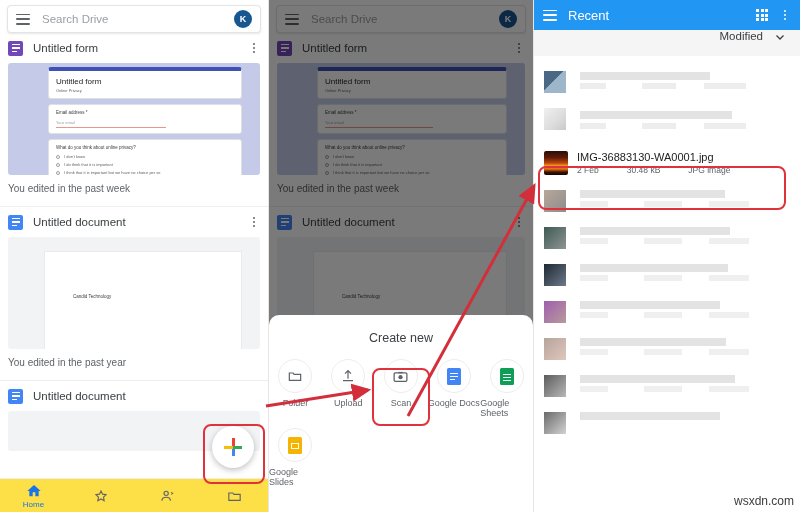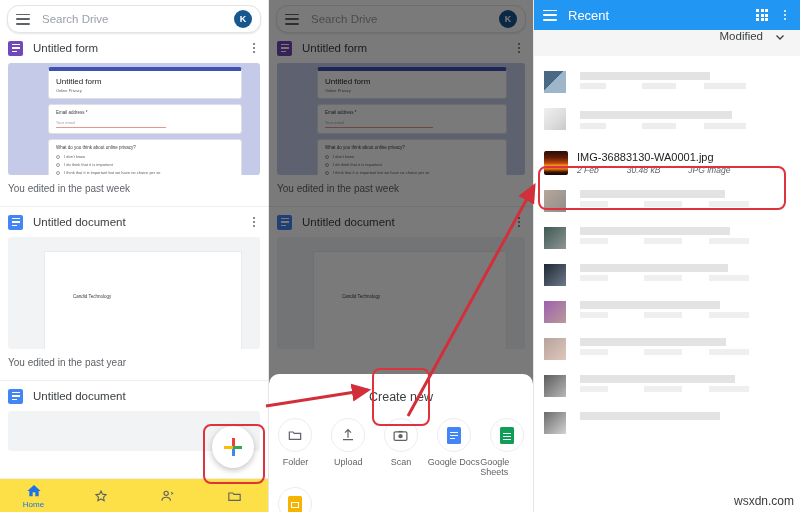--- a/index.html
+++ b/index.html
@@ -14,21 +14,21 @@
 
   
   .panel { position: absolute; top: 0; height: 512px; background: #fff; overflow: hidden; }
   #panel-left   { left: 0;   width: 268px; }
   #panel-mid    { left: 268px; width: 265px; border-left: 1px solid #e6e6e6;}
   #panel-right  { left: 533px; width: 267px; border-left: 1px solid #e6e6e6;}
 
   
   .searchbar {
     margin: 5px 7px 0 7px; height: 28px; background: #fff;
-    border: 1px solid #e4e4e4; border-radius: 12px;
+    border: 1px solid #e4e4e4; border-radius: 4px;
     display: flex; align-items: center; padding: 0 8px;
     box-shadow: 0 1px 2px rgba(0,0,0,.10);
   }
   .ham { width: 14px; height: 11px; display: flex; flex-direction: column;
          justify-content: space-between; flex: none; }
   .ham i { display: block; height: 1.6px; background: #5f6368; border-radius: 1px; }
   .search-ph { flex: 1; margin-left: 12px; color: #9aa0a6; font-size: 11.5px; }
   .avatar {
     width: 18px; height: 18px; border-radius: 50%; background: #17578f;
     color: #fff; font-size: 9px; display: flex; align-items: center;
@@ -95,21 +95,21 @@
   .gplus .vt { position:absolute; left:7.5px; top:0; width:3px; height:18px; }
   .gplus .hz { position:absolute; top:7.5px; left:0; height:3px; width:18px; }
   .gplus .vt .a{position:absolute;top:0;width:3px;height:9px;background:#ea4335;}
   .gplus .vt .b{position:absolute;bottom:0;width:3px;height:9px;background:#4285f4;}
   .gplus .hz .a{position:absolute;left:0;height:3px;width:9px;background:#fbbc05;}
   .gplus .hz .b{position:absolute;right:0;height:3px;width:9px;background:#34a853;}
 
   
   .scrim { position: absolute; inset: 0; background: rgba(0,0,0,.52); }
   .sheet {
-    position: absolute; left: 0; right: 0; bottom: 0; height: 138px;
+    position: absolute; left: 0; right: 0; bottom: 0; height: 197px;
     background: #fff; border-radius: 10px 10px 0 0;
   }
   .sheet-title { text-align: center; font-size: 12.5px; color: #3c4043; padding: 16px 0 14px; }
   .sheet-grid { display: grid; grid-template-columns: repeat(5,1fr); row-gap: 10px; }
   .sheet-cell { display: flex; flex-direction: column; align-items: center; gap: 5px; }
   .circ { width: 34px; height: 34px; border-radius: 50%; border: 1px solid #ededed;
           display: flex; align-items: center; justify-content: center; background:#fff;}
   .cell-label { font-size: 9px; color: #5f6368; }
   .mini { width: 14px; height: 17px; border-radius: 1.5px; position: relative; }
   .mini.blue  { background: #4285f4; }
@@ -129,21 +129,21 @@
              justify-content: flex-end; gap: 10px; padding-right: 13px; }
   .sortlabel { font-size: 11.5px; color: #3c4043; }
 
   .frow { display: flex; align-items: center; gap: 9px; padding: 5px 10px; height: 33px;}
   .fthumb { width: 24px; height: 24px; flex: none; border-radius: 2px; }
   .fthumb.sunset {
     background: linear-gradient(#2b0d06 0%, #5e1d08 28%, #c0440c 50%,
                 #f4a11c 62%, #db6a10 76%, #3a1206 88%, #120804 100%);
   }
   .fname { font-size: 11px; color: #202124; }
-  .fmeta { display: flex; gap: 28px; font-size: 8.5px; color: #5f6368; margin-top: 2px; font-style: italic; }
+  .fmeta { display: flex; gap: 28px; font-size: 8.5px; color: #5f6368; margin-top: 2px; }
 
   
   .brow { height: 35px; position: relative; margin: 0 0 2px 0; }
   .bthumb { position: absolute; left: 10px; top: 3px; width: 22px; height: 22px; }
   .bq { position: absolute; background: #e3e3e3; }
 
   
   .anno { position: absolute; border: 2.5px solid #e0323c; border-radius: 8px;
           pointer-events: none; }
   svg.arrows { position: absolute; inset: 0; width: 800px; height: 512px;

